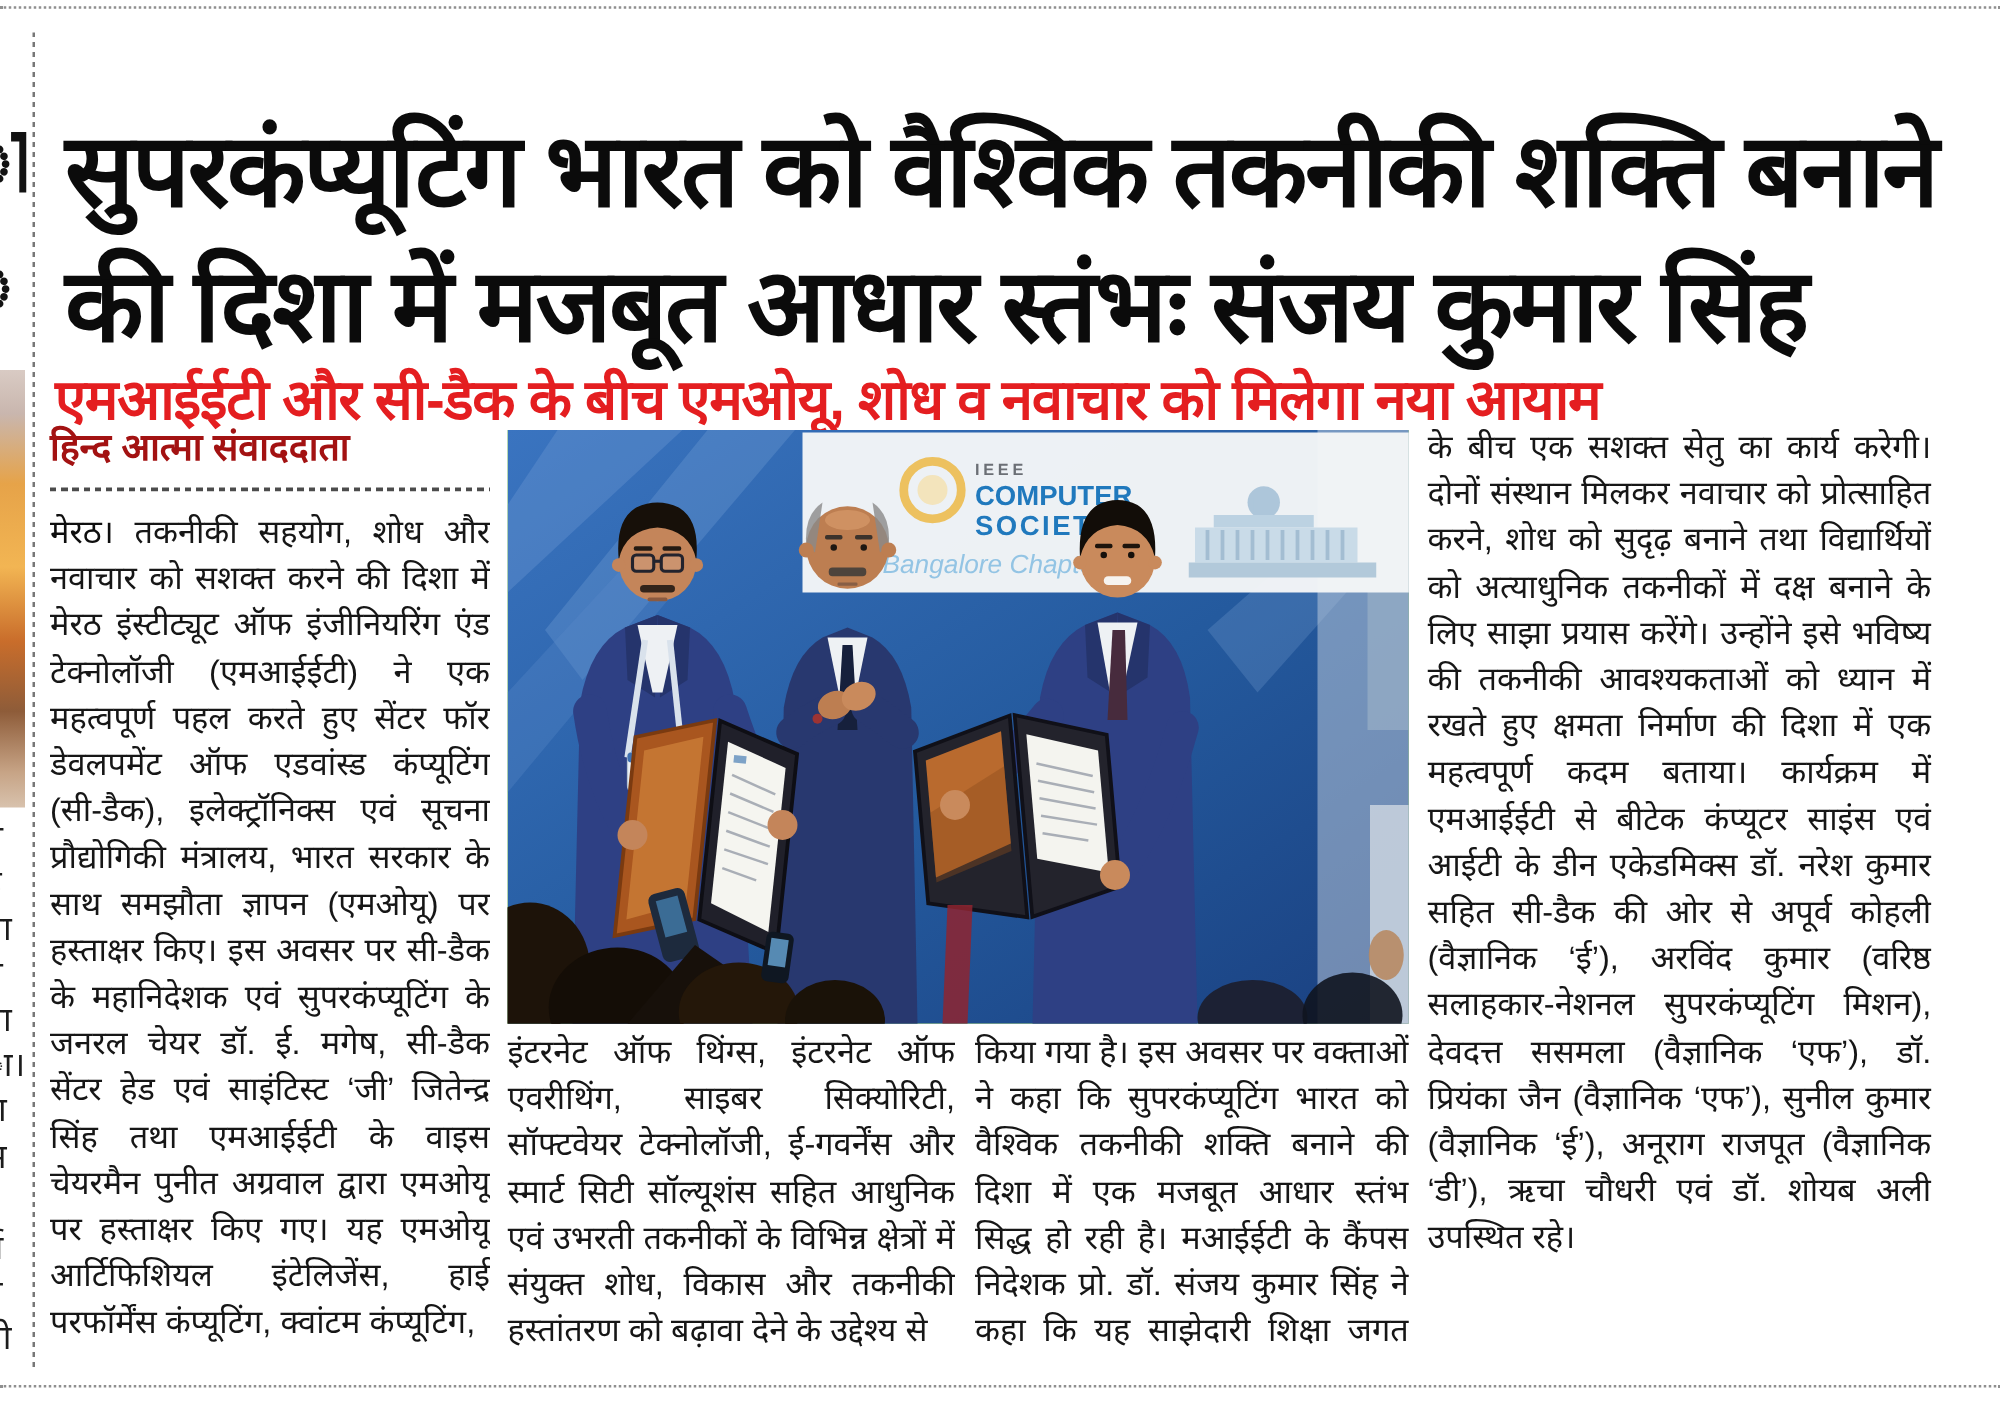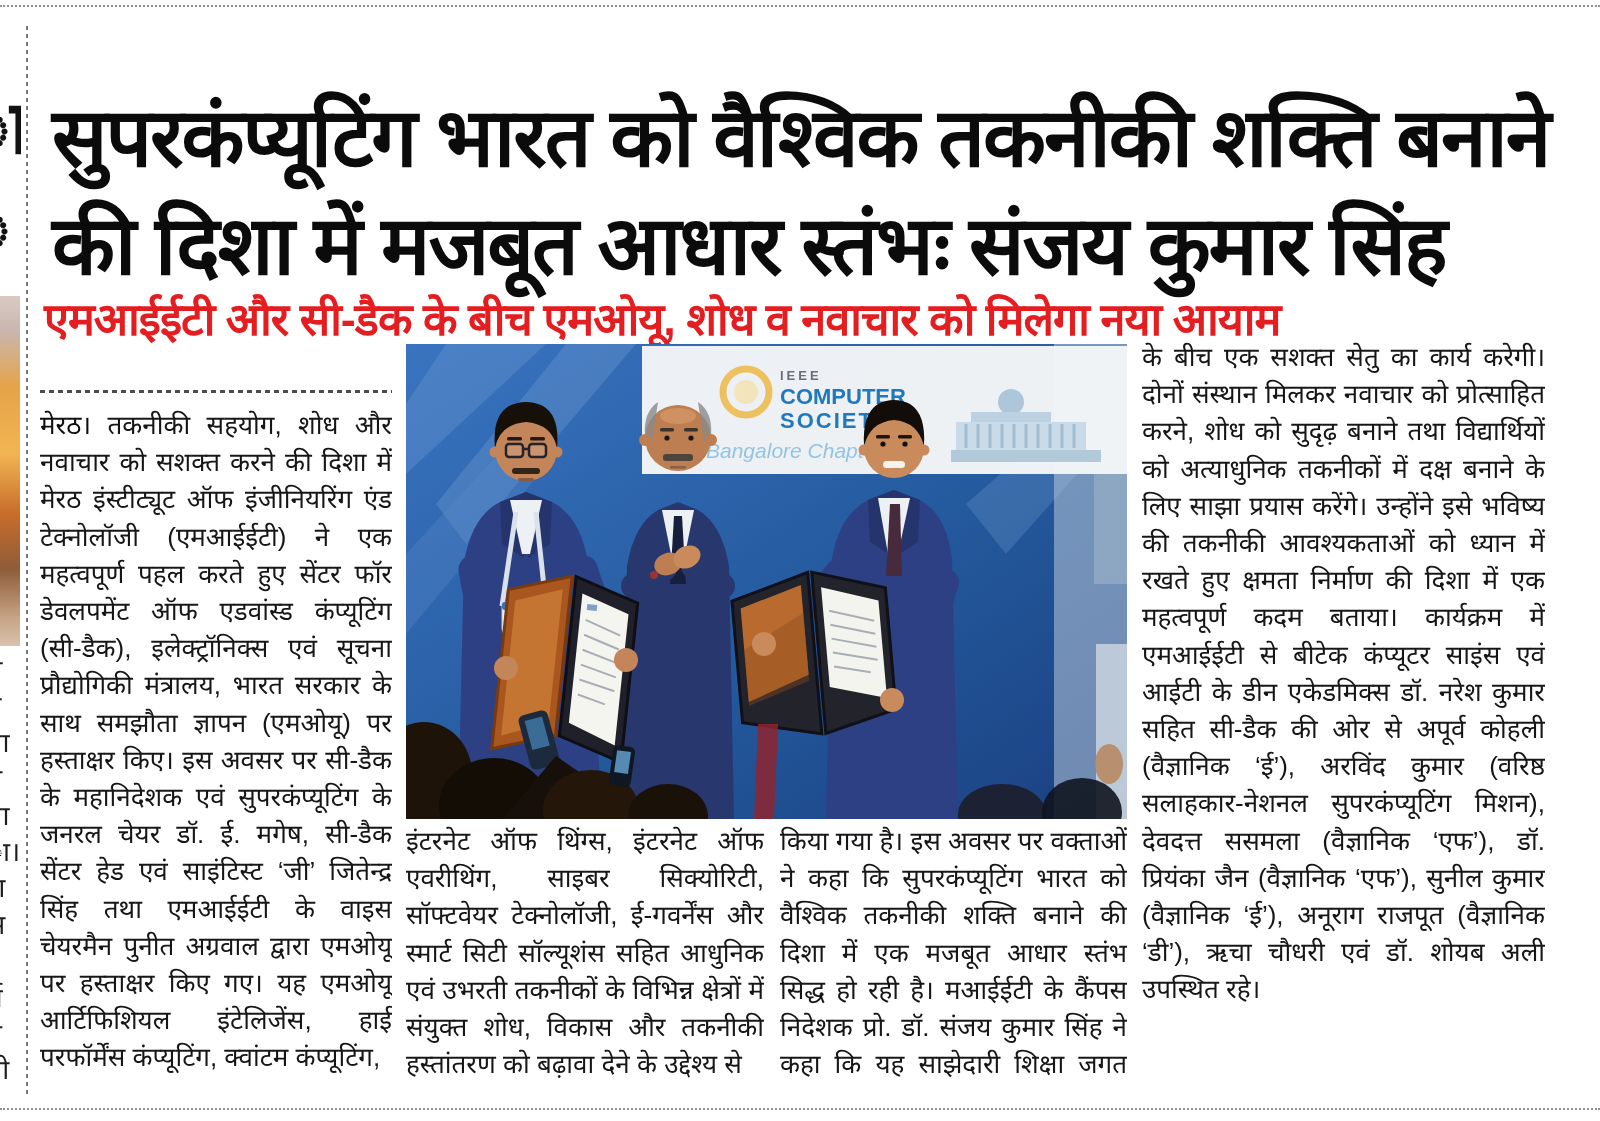--- a/index.html
+++ b/index.html
@@ -82,20 +82,21 @@
     <span>र्ष</span>
     <span>न</span>
     <span>गी</span>
   </div>
 
   <h1 class="headline l1">सुपरकंप्यूटिंग भारत को वैश्विक तकनीकी शक्ति बनाने</h1>
   <h1 class="headline l2">की दिशा में मजबूत आधार स्तंभः संजय कुमार सिंह</h1>
 
   <h2 class="subhead">एमआईईटी और सी-डैक के बीच एमओयू, शोध व नवाचार को मिलेगा नया आयाम</h2>
 
+  <div class="byline">हिन्द आत्मा संवाददाता</div>
   <div class="byline-sep"></div>
 
   <div class="bodycol col1">
     <p><strong class="dateline">मेरठ।</strong> <span>तकनीकी सहयोग, शोध और नवाचार को सशक्त करने की दिशा में मेरठ इंस्टीट्यूट ऑफ इंजीनियरिंग एंड टेक्नोलॉजी (एमआईईटी) ने एक महत्वपूर्ण पहल करते हुए सेंटर फॉर डेवलपमेंट ऑफ एडवांस्ड कंप्यूटिंग (सी-डैक), इलेक्ट्रॉनिक्स एवं सूचना प्रौद्योगिकी मंत्रालय, भारत सरकार के साथ समझौता ज्ञापन (एमओयू) पर हस्ताक्षर किए। इस अवसर पर सी-डैक के महानिदेशक एवं सुपरकंप्यूटिंग के जनरल चेयर डॉ. ई. मगेष, सी-डैक सेंटर हेड एवं साइंटिस्ट ‘जी’ जितेन्द्र सिंह तथा एमआईईटी के वाइस चेयरमैन पुनीत अग्रवाल द्वारा एमओयू पर हस्ताक्षर किए गए। यह एमओयू आर्टिफिशियल इंटेलिजेंस, हाई परफॉर्मेंस कंप्यूटिंग, क्वांटम कंप्यूटिंग,</span></p>
   </div>
 
   <figure class="photo" style="margin:0;">
     <svg viewBox="0 0 721 475" xmlns="http://www.w3.org/2000/svg">
       <defs>
         <linearGradient id="bgGrad" x1="0" y1="0" x2="1" y2="1">

